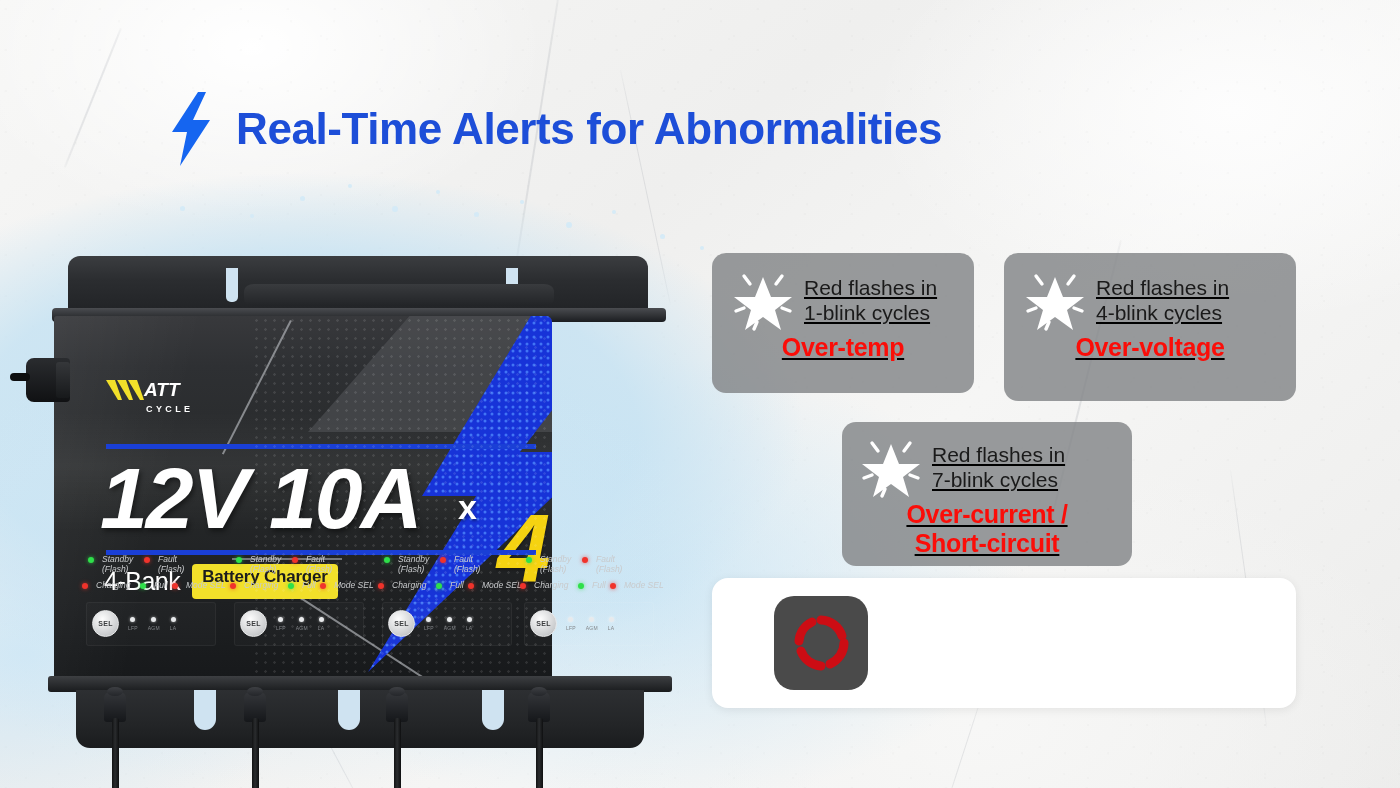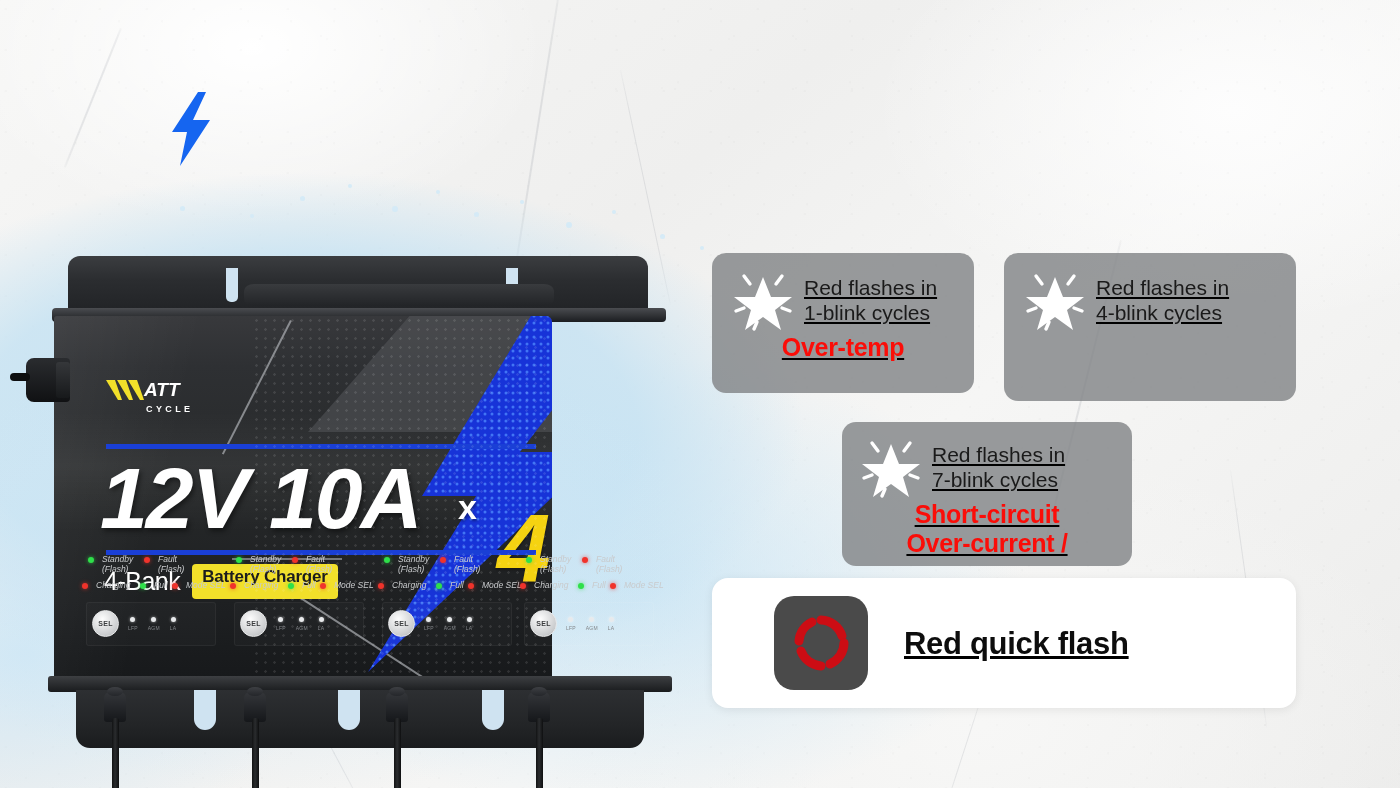--- a/index.html
+++ b/index.html
@@ -272,20 +272,21 @@
   <div class="speckle" style="left:612px;top:210px;width:4px;height:4px;"></div>
   <div class="speckle" style="left:660px;top:234px;width:5px;height:5px;"></div>
   <div class="speckle" style="left:250px;top:214px;width:4px;height:4px;"></div>
   <div class="speckle" style="left:700px;top:246px;width:4px;height:4px;"></div>
   <div class="speckle" style="left:180px;top:206px;width:5px;height:5px;"></div>
 
   <div class="title-row">
     <svg class="bolt-title" viewBox="0 0 46 74">
       <polygon points="30,0 4,40 19,40 12,74 42,28 25,28 38,0" fill="#1565f0"></polygon>
     </svg>
+    <div class="title-text">Real-Time Alerts for Abnormalities</div>
   </div>
 
   <div id="charger">
 
     <div class="top-cap">
       <div class="cap-notch n1"></div>
       <div class="cap-notch n2"></div>
     </div>
     <div class="handle"></div>
     <div class="cap-lip"></div>
@@ -567,54 +568,56 @@
           <line x1="6" y1="44" x2="14" y2="41"></line>
           <line x1="60" y1="44" x2="52" y2="41"></line>
           <line x1="24" y1="62" x2="27" y2="55"></line>
         </g>
       </svg>
       <div class="card-text">
         <span class="flash-line">Red flashes in</span>
         <span class="flash-line">4-blink cycles</span>
       </div>
     </div>
+    <div class="fault-blk">
+      <div class="fault-name">Over-voltage</div>
+    </div>
   </div>
 
   <div class="card gray" id="card-cur">
     <div class="card-top">
       <svg class="star-ico" viewBox="0 0 66 66">
         <polygon points="33,10 41,30 62,30 45,43 51,63 33,50 15,63 21,43 4,30 25,30" fill="#ffffff"></polygon>
         <g stroke="#ffffff" stroke-width="3.4" stroke-linecap="round">
           <line x1="14" y1="9" x2="20" y2="17"></line>
           <line x1="52" y1="9" x2="46" y2="17"></line>
           <line x1="6" y1="44" x2="14" y2="41"></line>
           <line x1="60" y1="44" x2="52" y2="41"></line>
           <line x1="24" y1="62" x2="27" y2="55"></line>
         </g>
       </svg>
       <div class="card-text">
         <span class="flash-line">Red flashes in</span>
         <span class="flash-line">7-blink cycles</span>
       </div>
     </div>
     <div class="fault-blk">
+      <div class="fault-name">Over-current /</div>
       <div class="fault-name">Short-circuit</div>
-      <div class="fault-name">Over-current /</div>
     </div>
   </div>
 
   <div class="card white" id="card-rev">
     <div class="rev-ico">
       <svg width="58" height="58" viewBox="0 0 58 58">
         <g fill="none" stroke="#cc0d14" stroke-width="9" stroke-linecap="round">
           <path d="M29 6 A23 23 0 0 1 50 22"></path>
           <path d="M52 29 A23 23 0 0 1 38 50"></path>
           <path d="M29 52 A23 23 0 0 1 9 37"></path>
           <path d="M7 27 A23 23 0 0 1 20 8"></path>
         </g>
       </svg>
     </div>
     <div>
-      <div class="rev-text">Red quick flash</div>
     </div>
   </div>
 
 </div>
 
 </body></html>

